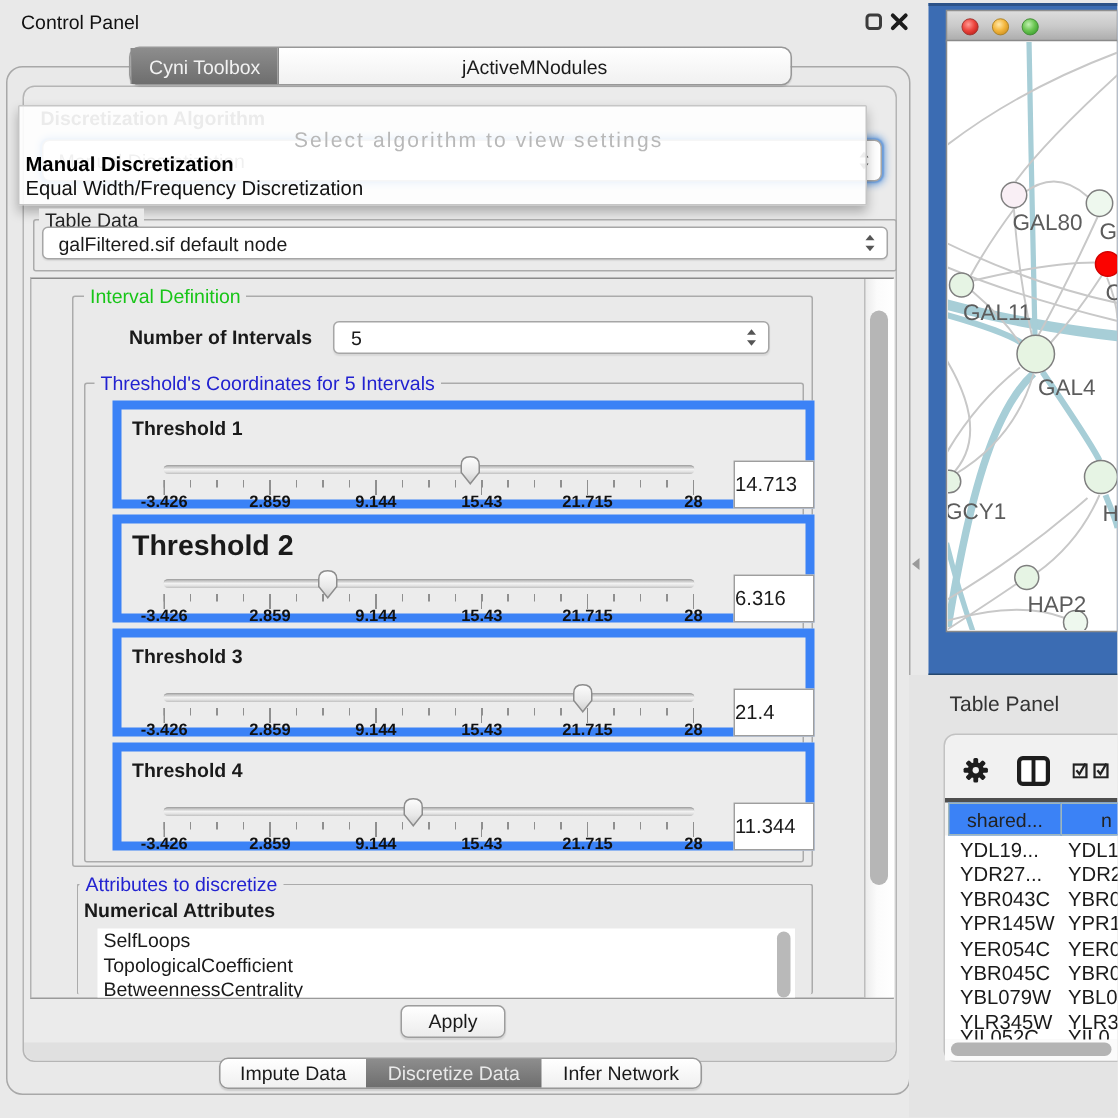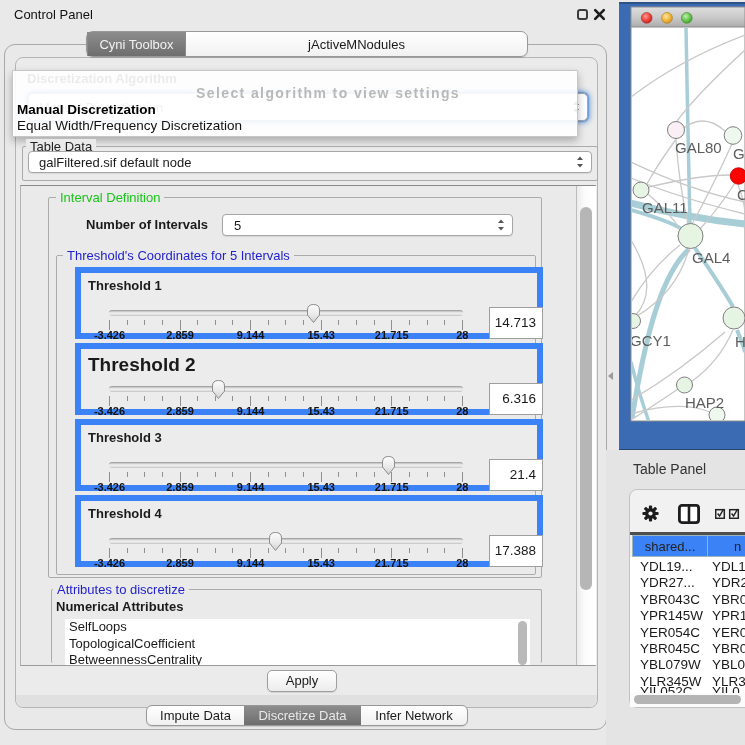--- a/index.html
+++ b/index.html
@@ -23,21 +23,21 @@
 .gbox{border:1px solid #ababab;border-radius:2px}
 .gtitle{font-size:13px;background:#eaeaea;padding:0 4px}
 
 .combo{background:#ffffff;border:1px solid #a6a6a6;border-radius:4px;font-size:13px;display:flex;align-items:center;box-shadow:0 1px 1px rgba(0,0,0,.08)}
 .arrows{position:absolute;right:7px;top:50%;transform:translateY(-50%);width:8px;height:14px}
 
 .tpanel{left:75px;width:468px;height:72px;border:6px solid #3b82f6;background:#ececec}
 .track{position:absolute;left:28px;top:37px;width:354px;height:6px;border-radius:3px;background:linear-gradient(#bdbdbd,#f2f2f2 40%,#e2e2e2 70%,#c0c0c0);border-top:1px solid #a5a5a5}
 .ticks{position:absolute;left:28px;top:47px;width:354px;height:10px;background-image:repeating-linear-gradient(to right,#8f8f8f 0 1px,transparent 1px 17.64px),repeating-linear-gradient(to right,#8f8f8f 0 1px,transparent 1px 70.55px);background-size:100% 5px,100% 10px;background-repeat:no-repeat,no-repeat}
 .tlab{position:absolute;top:56px;width:60px;text-align:center;font-size:11px;font-weight:bold;color:#111}
-.tfield{position:absolute;left:408px;top:34px;width:54px;height:32px;background:#ffffff;border:1px solid #9e9e9e;font-size:13.5px;text-align:right;padding-right:6px;line-height:30px}
+.tfield{position:absolute;left:408px;top:34px;width:54px;height:32px;background:#ffffff;border:1px solid #9e9e9e;font-size:13.5px;padding-right:6px;line-height:30px}
 .thumbsvg{position:absolute;top:30px;width:17px;height:21px}
 
 #numlist{left:65px;top:619px;width:449px;height:46px;background:#ffffff;overflow:hidden;font-size:13px}
 #numlist div{height:16.5px;line-height:16.5px;padding-left:4px}
 #listtrack{left:514px;top:619px;width:16px;height:46px;background:#ffffff}
 #listthumb{left:518px;top:621px;width:9px;height:44px;border-radius:4.5px;background:#b9b9b9}
 
 #applybtn{left:267px;top:670px;width:70px;height:22px;border:1px solid #9d9d9d;border-radius:5px;background:linear-gradient(#ffffff,#ececec);font-size:13px;text-align:center;line-height:20px;box-shadow:0 1px 1px rgba(0,0,0,.1)}
 #btabs{left:146px;top:705px;width:322px;height:21px;border:1px solid #989898;border-radius:6px;background:linear-gradient(#ffffff,#f0f0f0);display:flex;font-size:13px;box-shadow:0 1px 1px rgba(0,0,0,.12)}
 #btabs .seg{height:100%;display:flex;align-items:center;justify-content:center}
@@ -76,21 +76,21 @@
 <div class="ab" style="left:27px;top:71px;font-size:13px;font-weight:bold;color:#333">Discretization Algorithm</div>
 <div class="ab combo" style="left:28px;top:93px;width:560px;height:28px;border-radius:5px;box-shadow:0 0 5px 2px rgba(110,160,220,.95),0 0 1px 1px rgba(90,140,210,.9)">
   <span style="padding-left:10px;color:#666">Manual Discretization</span>
   <svg class="arrows" width="8" height="14" viewBox="0 0 8 14">
       <path d="M4 1 L7 5 L1 5 Z" fill="#555"></path>
       <path d="M4 13 L7 9 L1 9 Z" fill="#555"></path>
     </svg>
 </div>
 
 <div class="ab" id="popup">
-  <div class="ab" style="left:183px;top:14px;font-size:14px;font-weight:bold;letter-spacing:1.4px;color:#b8b8b8">Select algorithm to view settings</div>
+  <div class="ab" style="left:183px;top:14px;font-size:14px;font-weight:normal;letter-spacing:1.4px;color:#b8b8b8">Select algorithm to view settings</div>
   <div class="ab" style="left:4px;top:31px;font-size:13.5px;font-weight:bold;color:#000">Manual Discretization</div>
   <div class="ab" style="left:4px;top:47px;font-size:13.5px;color:#111">Equal Width/Frequency Discretization</div>
 </div>
 
 <div class="ab gbox" style="left:22px;top:146px;width:576px;height:35px"></div>
 <div class="ab gtitle" style="left:26px;top:139px;color:#222">Table Data</div>
 <div class="ab combo" style="left:28px;top:151px;width:564px;height:22px">
   <span style="padding-left:10px">galFiltered.sif default node</span>
   <svg class="arrows" width="8" height="13" viewBox="0 0 8 13">
       <path d="M4 1 L7 4.6 L1 4.6 Z" fill="#555"></path>
@@ -170,21 +170,21 @@
     <div class="ticks"></div>
   <span class="tlab" style="left:-1.5px">-3.426</span>
     <span class="tlab" style="left:69px">2.859</span>
     <span class="tlab" style="left:139.6px">9.144</span>
     <span class="tlab" style="left:210.2px">15.43</span>
     <span class="tlab" style="left:280.7px">21.715</span>
     <span class="tlab" style="left:351.3px">28</span>
   <svg class="thumbsvg" style="left:185.8px" viewBox="0 0 17 21">
       <path d="M2.5 7 Q2.5 1.5 8.5 1.5 Q14.5 1.5 14.5 7 L14.5 12 L8.5 19.5 L2.5 12 Z" fill="url(#tg)" stroke="#8d8d8d" stroke-width="1"></path>
     </svg>
-  <div class="tfield">17.388</div>
+  <div class="tfield">11.344</div>
 </div>
 
 <div class="ab gbox" style="left:51px;top:589px;width:491px;height:74px;border-bottom:none"></div>
 <div class="ab gtitle" style="left:53px;top:582px;color:#2222d0">Attributes to discretize</div>
 <div class="ab bold" style="left:56px;top:599px;font-size:13px">Numerical Attributes</div>
 <div class="ab" id="numlist">
     <div>SelfLoops</div>
     <div>TopologicalCoefficient</div>
     <div>BetweennessCentrality</div>
   </div>

